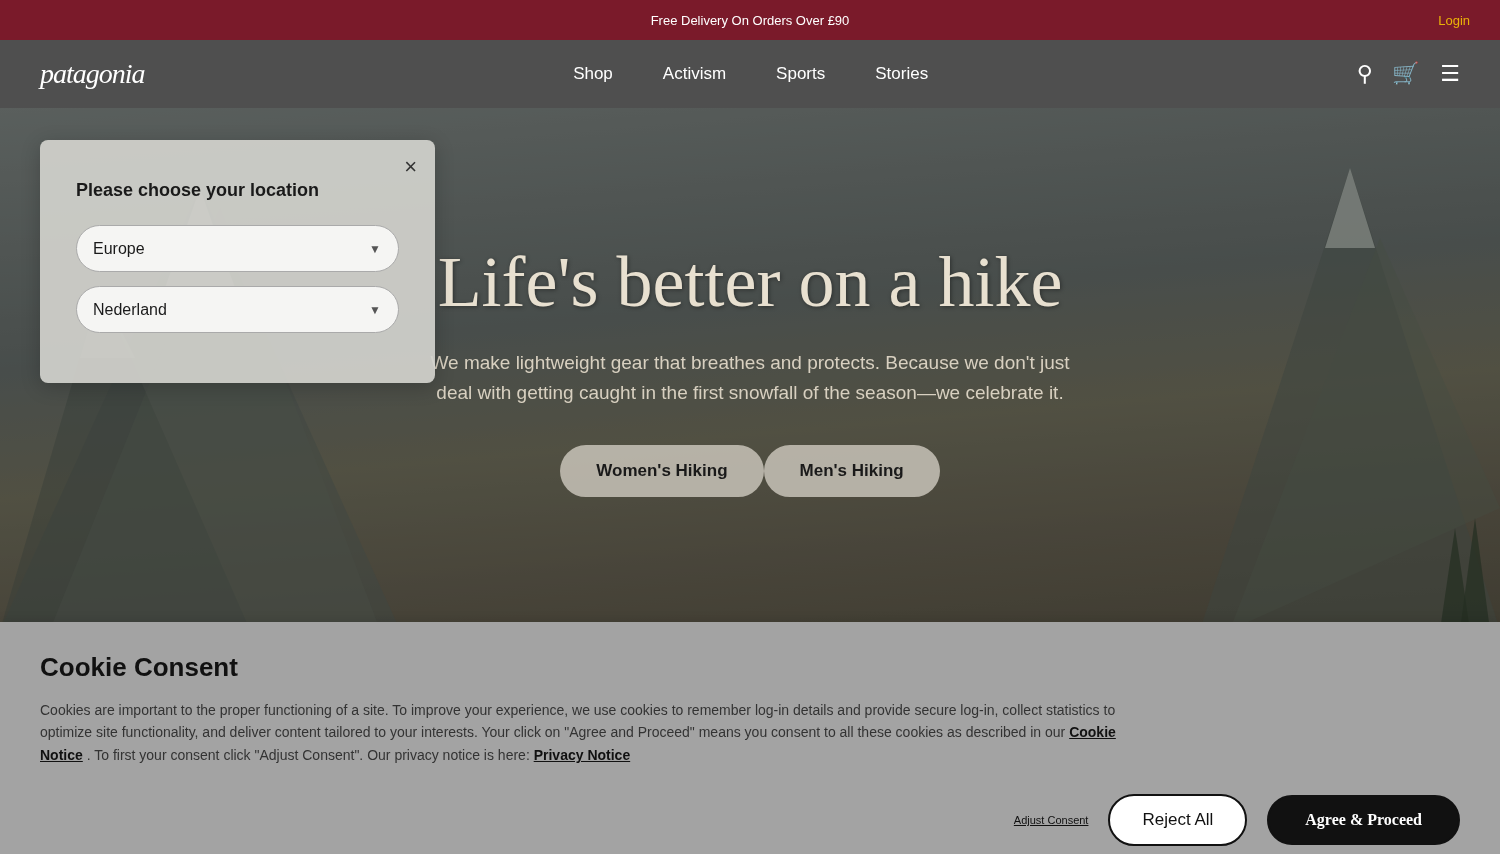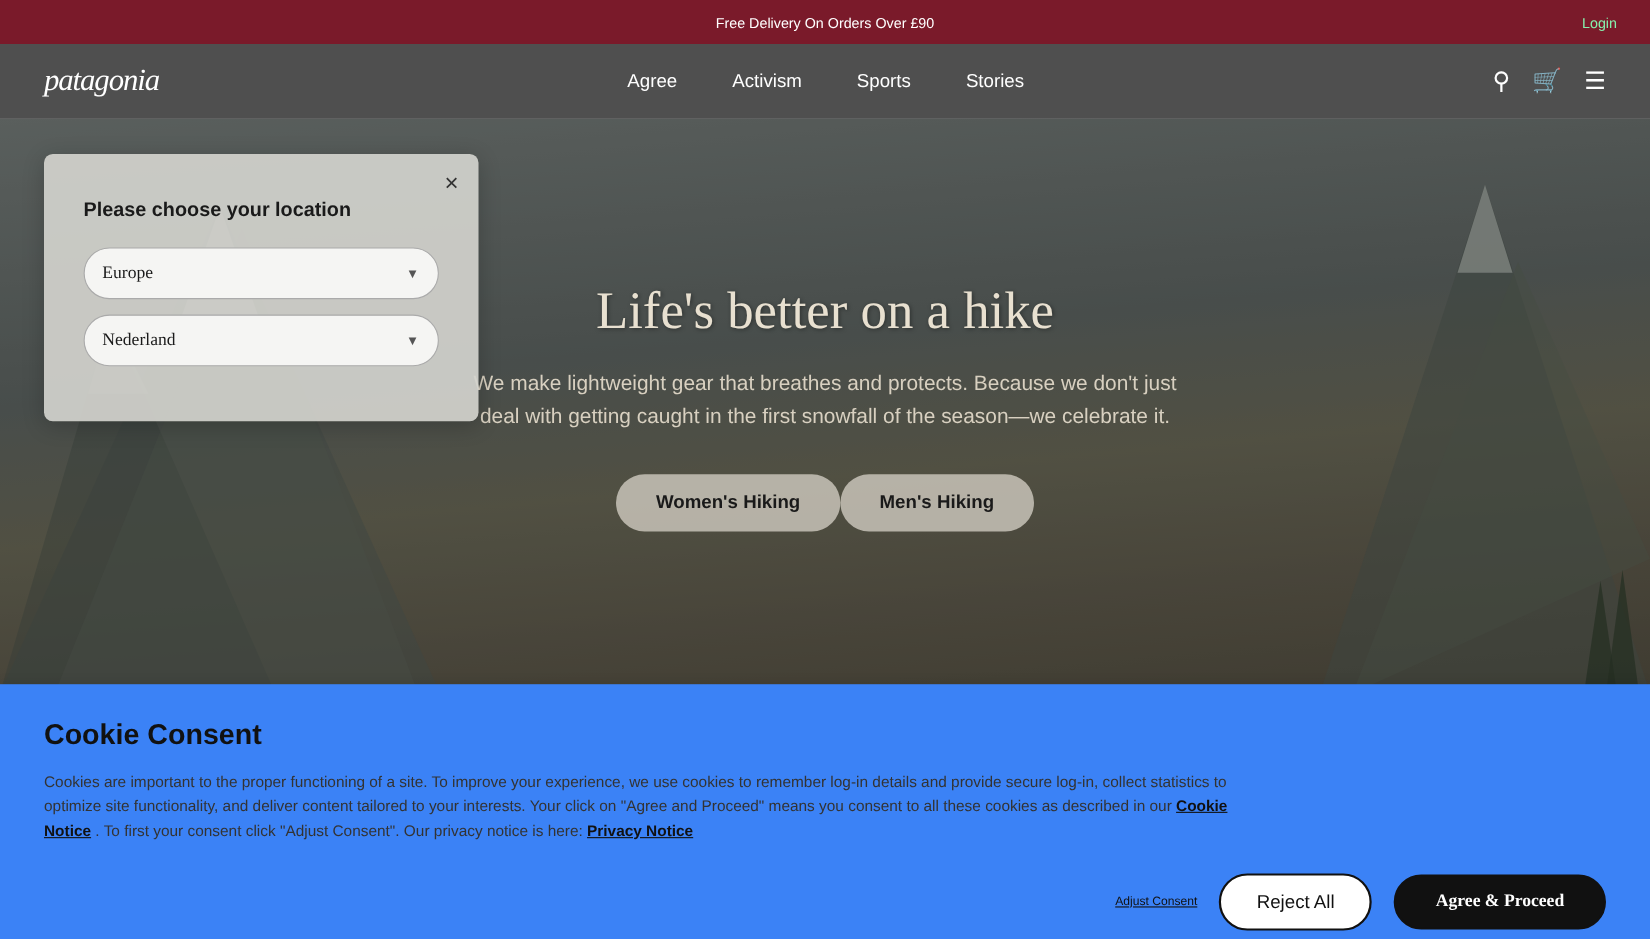--- a/index.html
+++ b/index.html
@@ -15,21 +15,21 @@
       font-family: Arial, sans-serif;
       position: relative;
       height: 40px;
       display: flex;
       align-items: center;
       justify-content: center;
     }
     .announcement-bar .login-link {
       position: absolute;
       right: 30px;
-      color: #86efac;
+      color: #eab308;
       text-decoration: none;
       font-size: 13px;
     }
 
     
     .navbar {
       background-color: rgba(20, 20, 20, 0.75);
       display: flex;
       align-items: center;
       justify-content: space-between;
@@ -93,21 +93,21 @@
     .hero-content {
       position: relative;
       z-index: 5;
       text-align: center;
       top: 50%;
       transform: translateY(-50%);
       padding: 0 20px;
     }
     .hero-title {
       color: #e8e0d0;
-      font-size: 48px;
+      font-size: 72px;
       font-family: Georgia, serif;
       font-weight: normal;
       margin-bottom: 24px;
       text-shadow: 1px 1px 4px rgba(0,0,0,0.4);
     }
     .hero-subtitle {
       color: #d8d0c0;
       font-size: 19px;
       font-family: Arial, sans-serif;
       line-height: 1.6;
@@ -173,33 +173,33 @@
       color: #555;
       pointer-events: none;
     }
     .select-wrapper select {
       width: 100%;
       padding: 14px 16px;
       border-radius: 30px;
       border: 1px solid #aaa;
       background: #f5f5f3;
       font-size: 16px;
-      font-family: Liberation Serif, serif;
+      font-family: Liberation Sans, sans-serif;
       appearance: none;
       cursor: pointer;
       color: #1a1a1a;
     }
 
     
     .cookie-bar {
       position: absolute;
       bottom: 0;
       left: 0;
       right: 0;
-      background: #3b82f6;
+      background: #a3a3a3;
       padding: 30px 40px 30px;
       z-index: 100;
       height: 232px;
       box-shadow: 0 -2px 10px rgba(0,0,0,0.1);
     }
     .cookie-title {
       font-size: 26px;
       font-weight: bold;
       font-family: Arial, sans-serif;
       margin-bottom: 16px;
@@ -275,21 +275,21 @@
 <body>
 
 <div class="announcement-bar">
   <span>Free Delivery On Orders Over £90</span>
   <a class="login-link">Login</a>
 </div>
 
 <nav class="navbar">
   <div class="logo">patagonia</div>
   <ul class="nav-links">
-    <li><a>Agree</a></li>
+    <li><a>Shop</a></li>
     <li><a>Activism</a></li>
     <li><a>Sports</a></li>
     <li><a>Stories</a></li>
   </ul>
   <div class="nav-icons">
     <span class="nav-icon">⚲</span>
     <span class="nav-icon">🛒</span>
     <span class="nav-icon">☰</span>
   </div>
 </nav>

